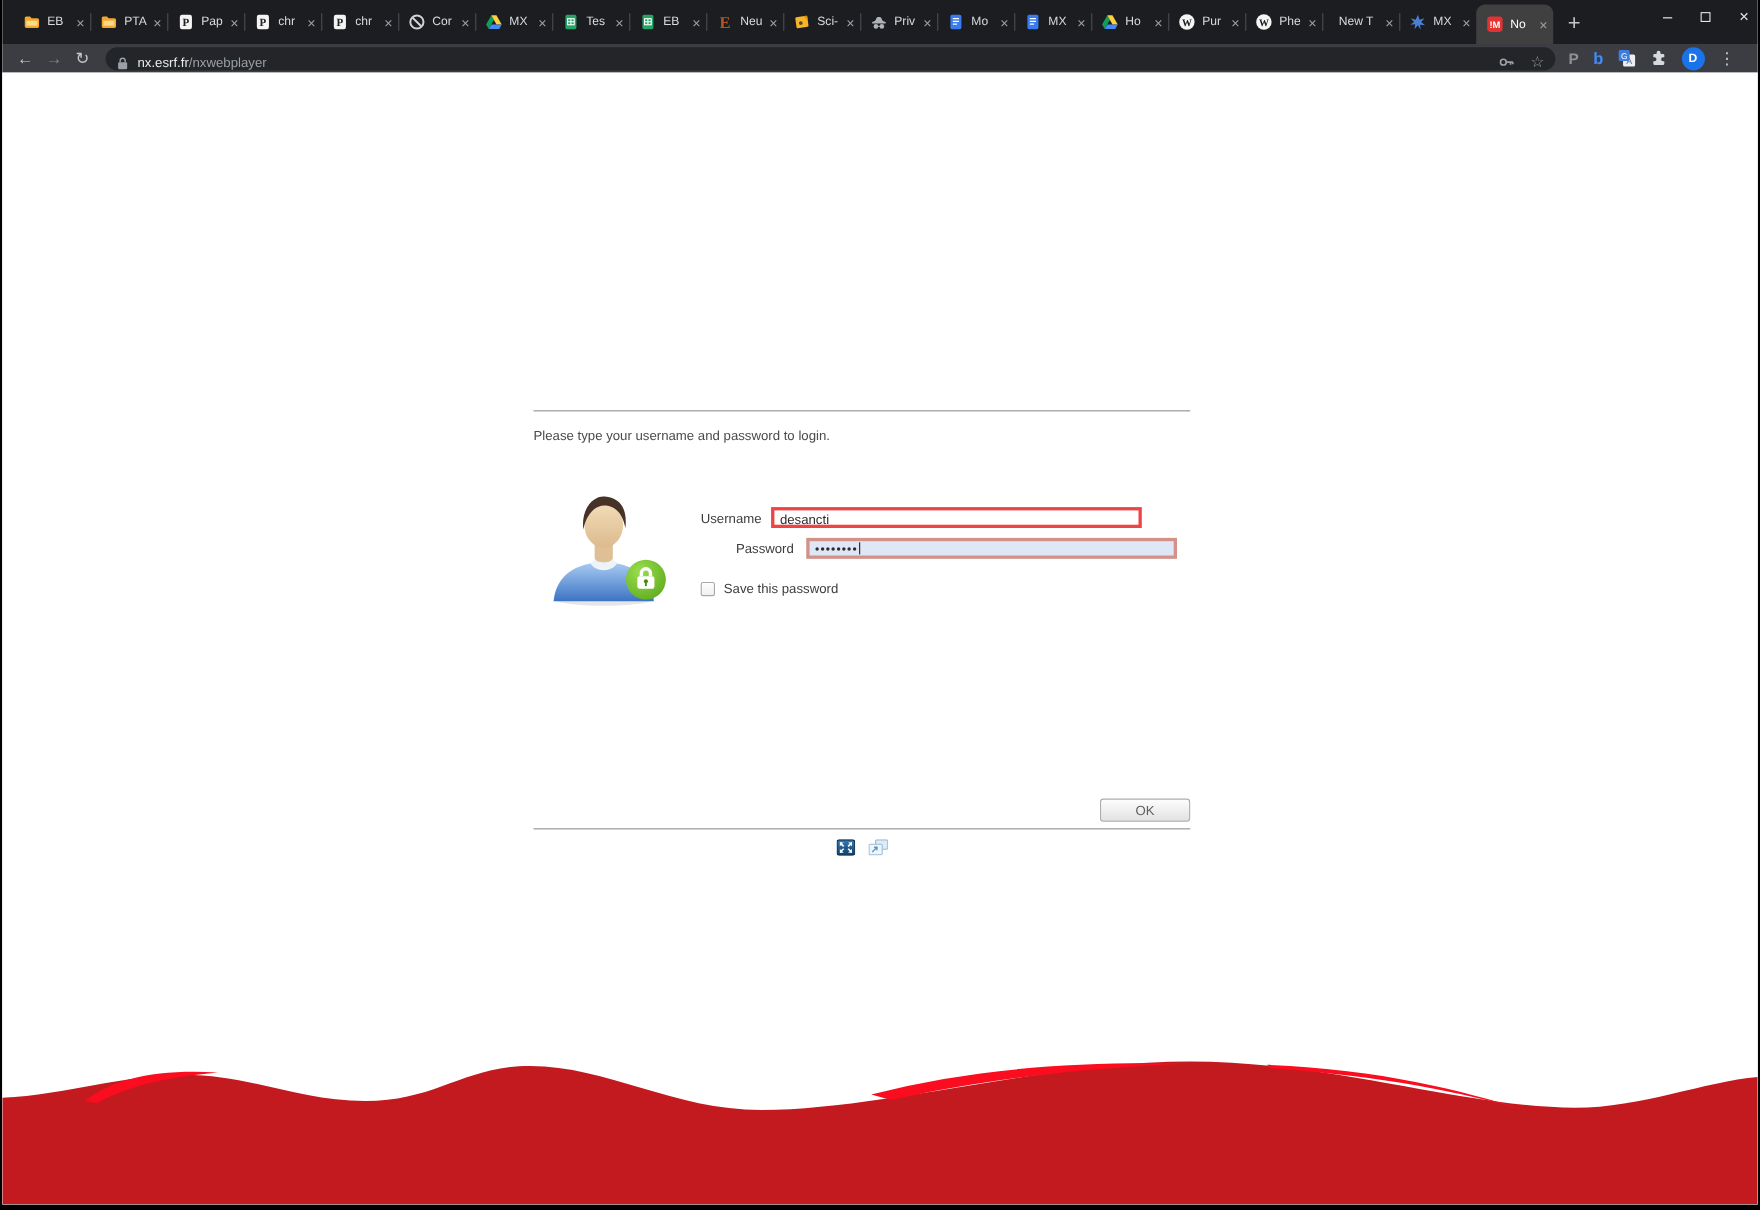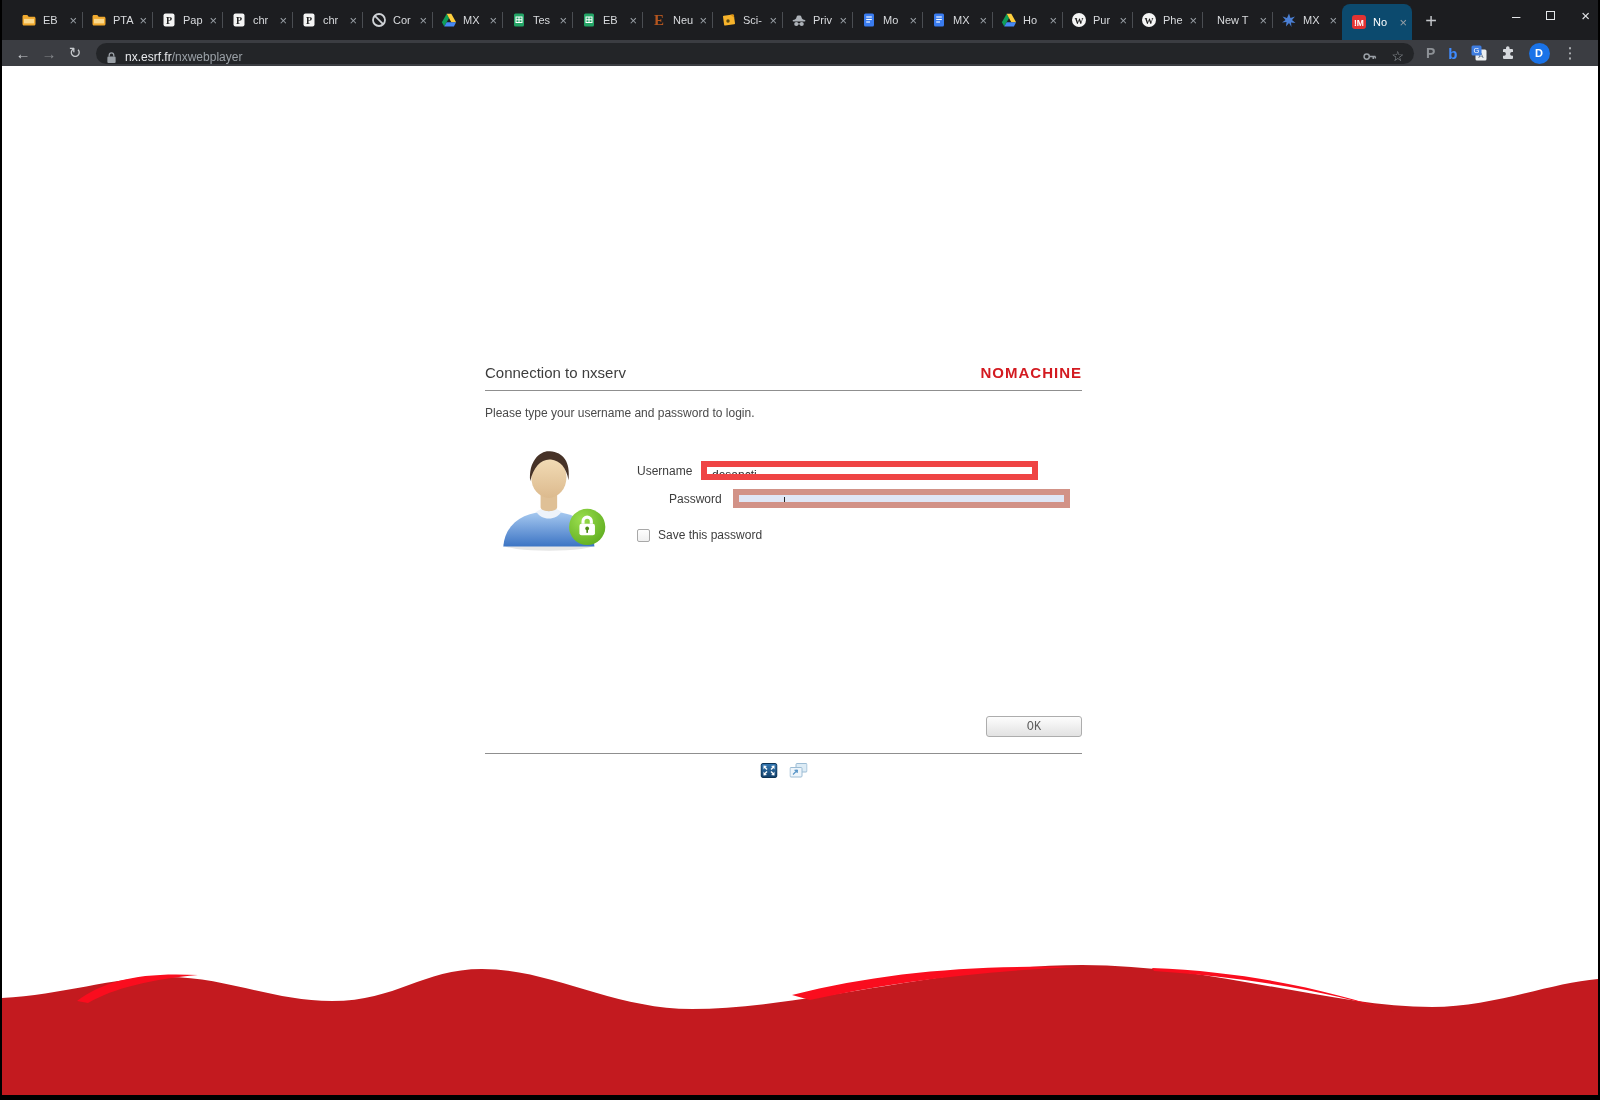--- a/index.html
+++ b/index.html
@@ -4,21 +4,21 @@
 <style>
   * { margin:0; padding:0; box-sizing:border-box; }
   html,body { width:1600px; height:1100px; overflow:hidden; background:#000; font-family:"Liberation Sans", sans-serif; }
   .window { position:absolute; left:2px; top:0; width:1596px; height:1095px; background:#fff; overflow:hidden; }
 
   
   .tabstrip { position:relative; height:40px; background:#1c1d20; display:flex; align-items:flex-end; padding-left:10px; }
   .tabs { display:flex; align-items:flex-end; height:40px;margin-top:32px; }
   .tab { position:relative; width:70px; height:40px; display:flex; align-items:center; padding:0 5px 0 9px; cursor:default; }
   .tab + .tab::before { content:""; position:absolute; left:0; top:12px; height:16px; width:1px; background:#4a4d52; }
-  .tab.active { background:#0c4a6e; border-radius:8px 8px 0 0; height:36px; }
+  .tab.active { background:#404040; border-radius:8px 8px 0 0; height:36px; }
   .tab.active::before, .tab.active + .tab::before { display:none; }
   .favicon { width:16px; height:16px; flex:0 0 16px; }
   .tab-label { flex:1; margin-left:6px; font-size:11px; color:#d9dbde; white-space:nowrap; overflow:hidden; }
   .tab.active .tab-label { color:#fff; }
   .tab-close { font-size:13px; color:#9aa0a6; line-height:13px; margin-left:2px; }
   .new-tab { width:30px; height:30px; margin:0 0 4px 4px; display:flex; align-items:center; justify-content:center; font-size:20px; color:#c3c6ca; }
   .win-controls { position:absolute; top:0; right:8px; height:30px; display:flex; align-items:center; gap:26px; }
   .win-btn { color:#e4e6e9; font-size:15px; line-height:15px; }
   .maximize-box { width:9px; height:9px; border:1.5px solid #e4e6e9; display:inline-block; }
 
@@ -43,27 +43,27 @@
   .content { position:relative; height:1029px; background:#fff; }
   .panel { position:absolute; left:483px; top:298px; width:597px; }
   .panel-header { display:flex; justify-content:space-between; align-items:flex-end; }
   .page-title { font-size:15px; color:#3d3d3d; }
   .brand { font-size:15px; font-weight:bold; letter-spacing:1px; }
   .rule { border:0; border-top:1px solid #8f8f8f; margin-top:9px; }
   .instruction { font-size:12px; color:#4a4a4a; margin-top:15px; }
   .avatar-box { position:absolute; left:10px; top:84px; width:116px; height:104px; }
   .frow { position:absolute; left:152px; display:flex; align-items:center; }
   .frow label { display:inline-block; width:64px; font-size:12px; color:#3d3d3d; }
-  .field { width:337px; height:19px; border:6px solid #ef4444; background:#fff; font-size:12px; color:#2c2c2c; line-height:17px; padding:0 5px; white-space:nowrap; overflow:hidden; }
+  .field { width:337px; height:19px; border:3px solid #ef4444; background:#fff; font-size:12px; color:#2c2c2c; line-height:17px; padding:0 5px; white-space:nowrap; overflow:hidden; }
   .field.pw { letter-spacing:1px; font-size:11px; }
   .caret { display:inline-block; width:1px; height:11px; background:#222; vertical-align:-1px; margin-left:1px; }
   .save-row { position:absolute; left:152px; top:164px; display:flex; align-items:center; }
   .checkbox { width:13px; height:13px; border:1px solid #a8a8a8; border-radius:2px; background:linear-gradient(#fefefe,#f0f0f0); }
   .save-label { margin-left:8px; font-size:12px; color:#3d3d3d; }
-  .ok-btn { position:absolute; right:0; top:352px; width:96px; height:21px; font-size:12px; color:#5f5f5f; background:linear-gradient(#fdfdfd,#e2e2e2); border:1px solid #adadad; border-radius:3px; font-family:Liberation Mono, monospace; }
+  .ok-btn { position:absolute; right:0; top:362px; width:82px; height:21px; font-size:12px; color:#5f5f5f; background:linear-gradient(#fdfdfd,#e2e2e2); border:1px solid #adadad; border-radius:3px; font-family:Liberation Sans, sans-serif; }
   .rule2 { position:absolute; left:0; right:0; top:389px; border:0; border-top:1px solid #8f8f8f; }
   .footer-icons { position:absolute; top:399px; left:50%; transform:translateX(-50%); display:flex; gap:12px; }
 
   
   .wave { position:absolute; left:0; bottom:0; width:1596px; height:140px; display:block; }
 </style>
 </head>
 <body>
 
 <svg width="0" height="0" style="position:absolute">
@@ -314,24 +314,20 @@
       <svg width="16" height="16" viewBox="0 0 16 16">
         <path fill="#d6d9dd" d="M6 3a1.8 1.8 0 0 1 3.6 0v1H12a1 1 0 0 1 1 1v2.1h-1.1a1.8 1.8 0 0 0 0 3.6H13V13a1 1 0 0 1-1 1H4a1 1 0 0 1-1-1v-2.3h1.1a1.8 1.8 0 0 0 0-3.6H3V5a1 1 0 0 1 1-1h2z"></path>
       </svg>
       <span class="avatar-circle">D</span>
       <span class="menu-dots">⋮</span>
     </div>
   </div>
 
   <div class="content">
     <div class="panel">
-      <div class="panel-header">
-        <span class="page-title">Connection to nxserv</span>
-        <span class="brand" style="color: rgb(211, 26, 32);">NOMACHINE</span>
-      </div>
       <hr class="rule">
       <p class="instruction">Please type your username and password to login.</p>
 
       <div class="avatar-box">
         <svg viewBox="0 0 112 100" width="116" height="104">
           <defs>
             <linearGradient id="shirtg" x1="0" y1="0" x2="0" y2="1">
               <stop offset="0" stop-color="#a9cbf1"></stop>
                 <stop offset="1" stop-color="#3c74c4"></stop>
             </linearGradient>

